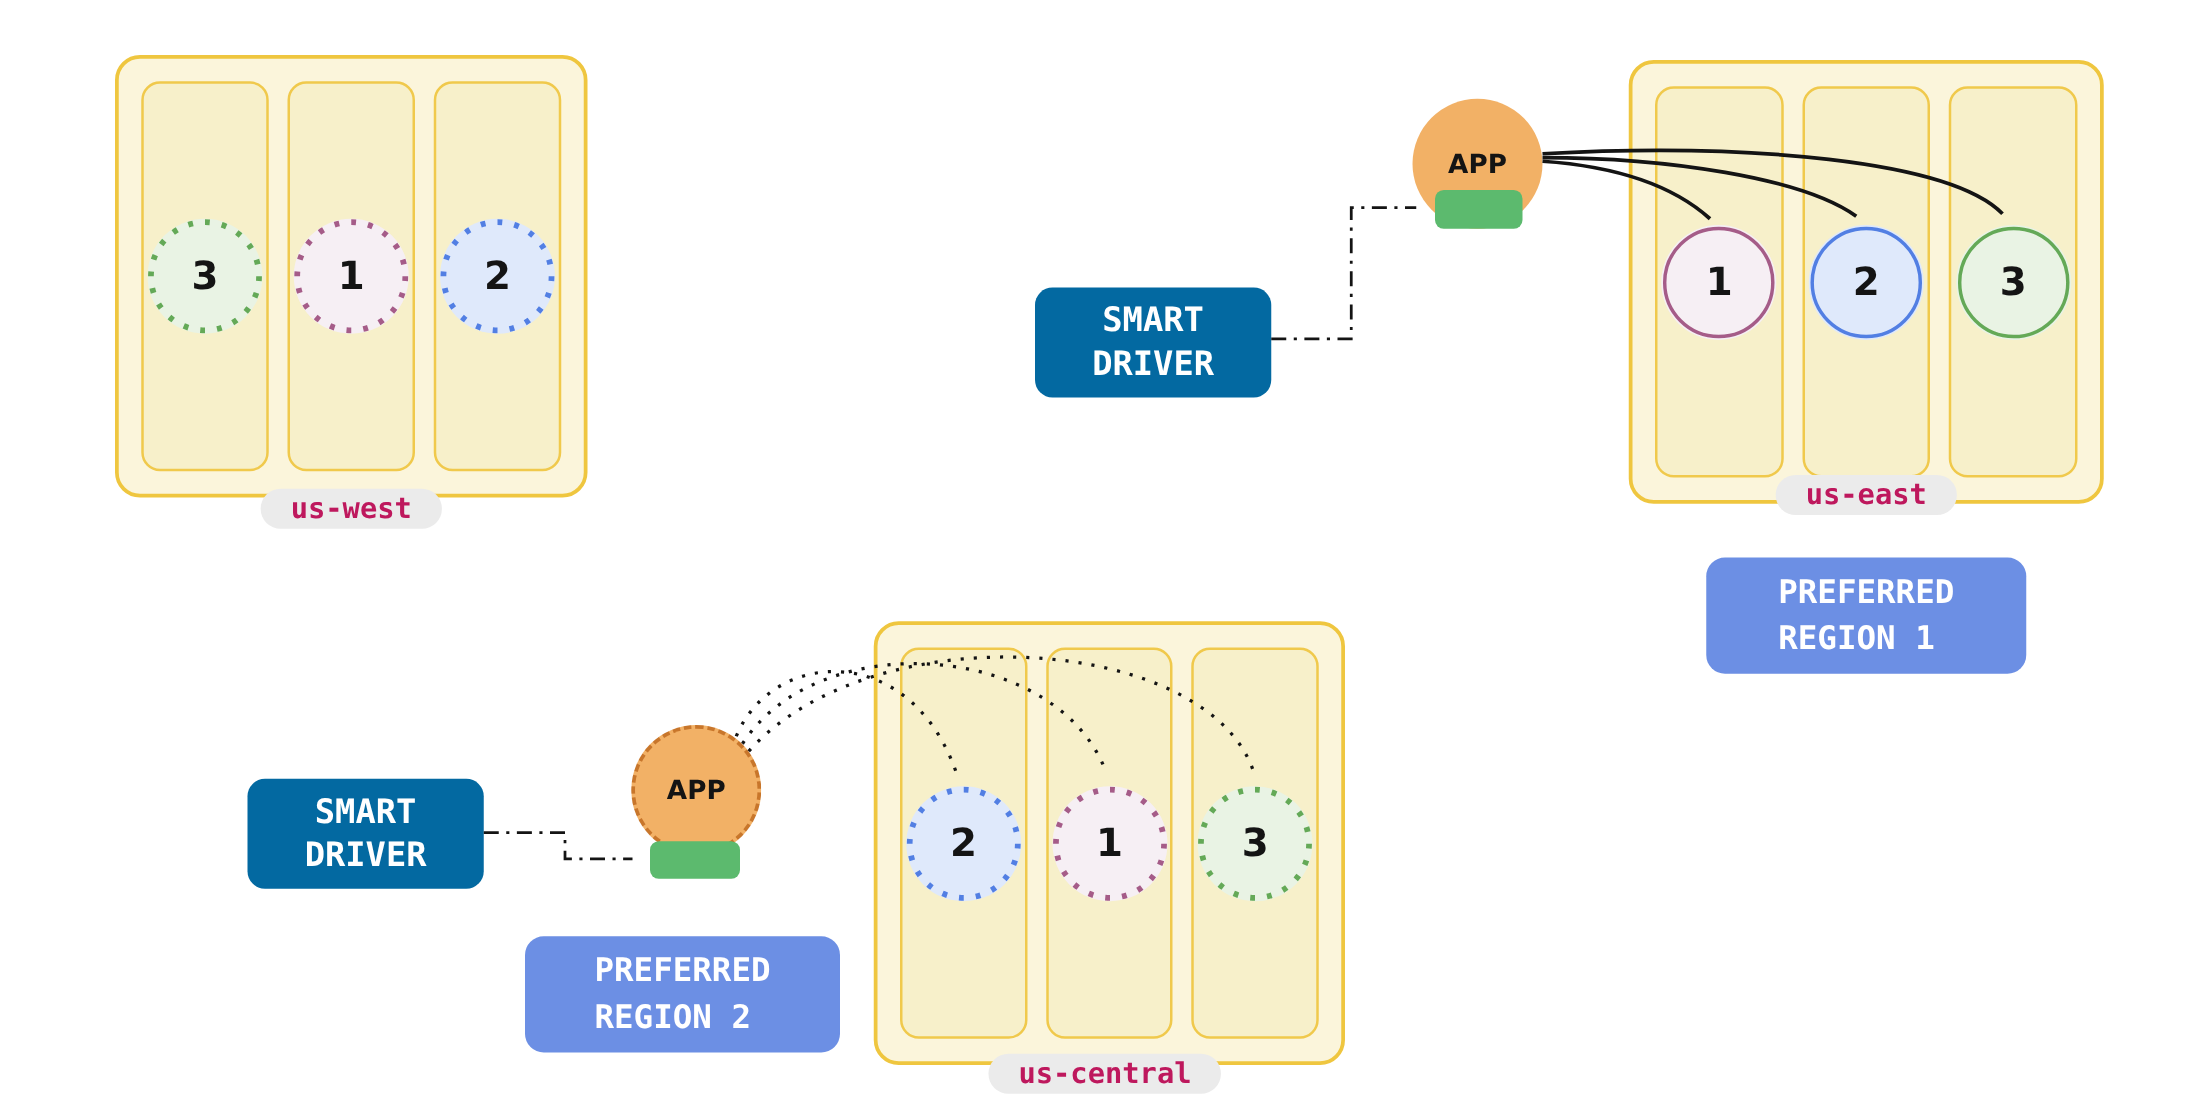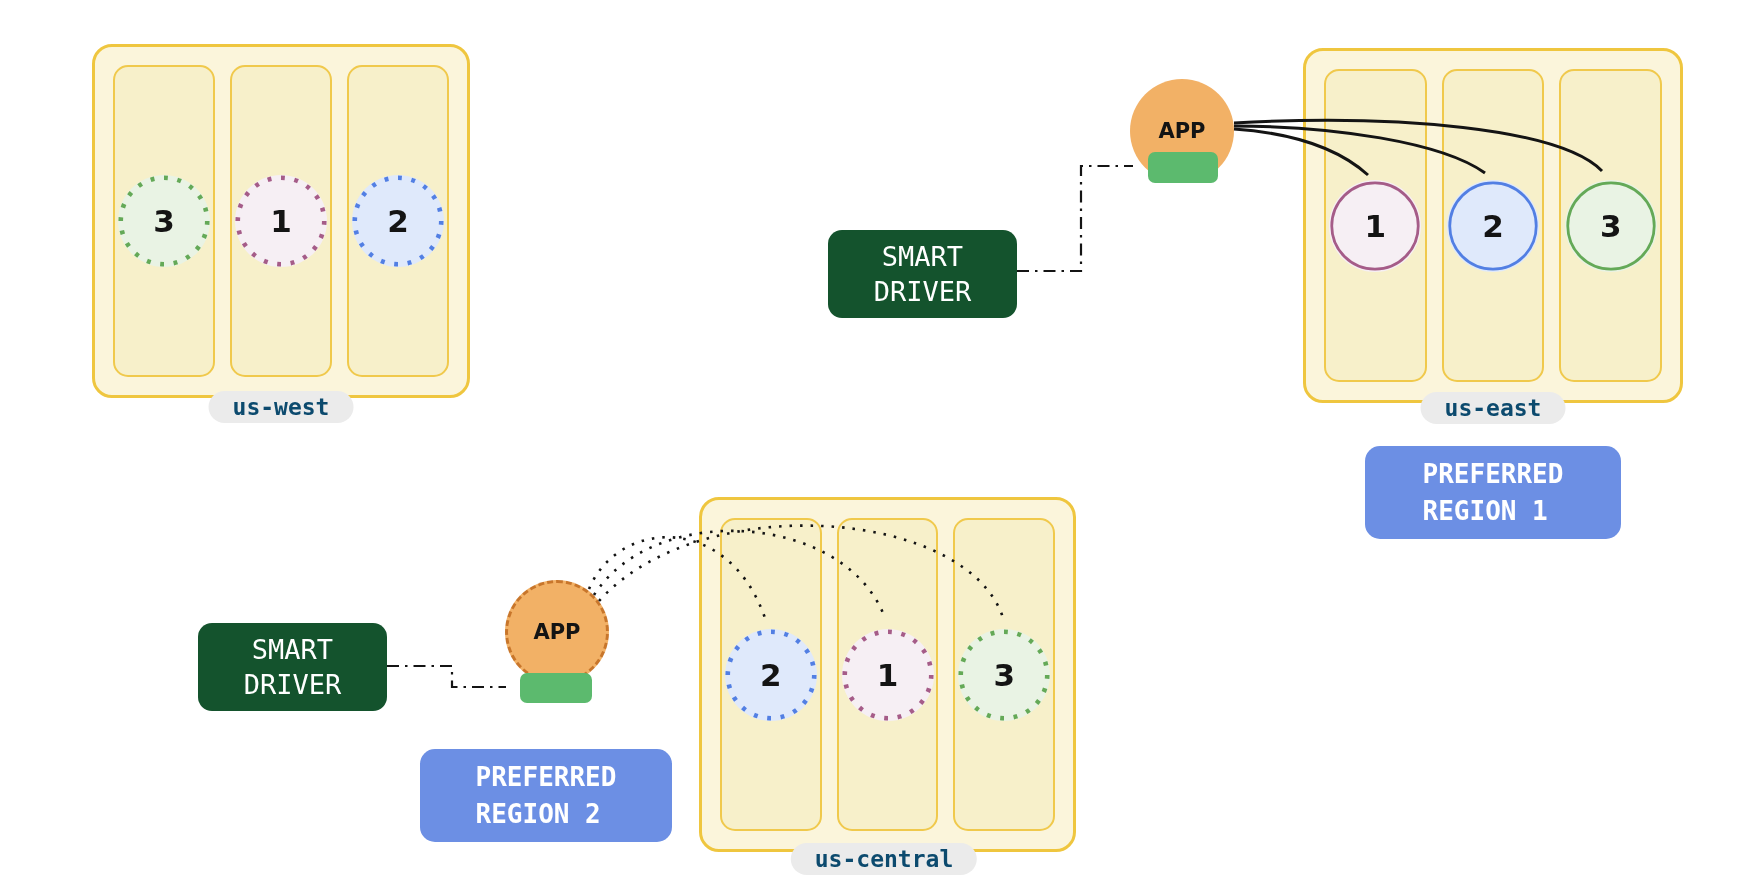--- a/index.html
+++ b/index.html
@@ -19,25 +19,25 @@
   .node--dotted .ring circle{stroke-dasharray:4 10;}
   .node--solid .ring circle{stroke-width:3;stroke-dasharray:none;}
   .num{position:relative;font-weight:700;font-size:31px;color:#141414;}
   .node--green{background:#E9F3E4;color:#64A957;}
   .node--purple{background:#F6EFF4;color:#A55C88;}
   .node--blue{background:#DFE9FB;color:#527FE3;}
 
   
   .pill{position:absolute;transform:translateX(-50%);background:#EBEBEB;border-radius:999px;
         padding:3px 24px;font-family:"DejaVu Sans Mono",monospace;font-weight:700;font-size:23px;
-        color:#0c4a6e;white-space:nowrap;z-index:6;}
+        color:#be185d;white-space:nowrap;z-index:6;}
 
   
-  .driver{position:absolute;width:189px;height:88px;background:#14532d;border-radius:14px;
-          color:#fff;font-family:"DejaVu Sans Mono",monospace;font-weight:400;font-size:27px;
+  .driver{position:absolute;width:189px;height:88px;background:#0369a1;border-radius:14px;
+          color:#fff;font-family:"DejaVu Sans Mono",monospace;font-weight:700;font-size:27px;
           line-height:1.3;display:flex;align-items:center;justify-content:center;text-align:center;
           white-space:pre-line;z-index:4;}
   .pref{position:absolute;background:#6C8FE4;border-radius:15px;color:#fff;
         font-family:"DejaVu Sans Mono",monospace;font-weight:700;font-size:26px;line-height:1.4;
         display:flex;align-items:center;justify-content:center;text-align:left;
         white-space:pre-line;z-index:4;}
 
   
   .app{position:absolute;width:104px;height:104px;border-radius:50%;background:#F2B166;
        box-sizing:border-box;display:flex;align-items:center;justify-content:center;
@@ -104,21 +104,21 @@
     </div>
     <div class="col">
       <div class="node node--green node--solid">
         <svg class="ring" viewBox="0 0 100 100">
           <circle cx="50" cy="50" r="47"></circle>
           </svg>
         <span class="num">3</span>
       </div>
     </div>
   </div>
-  <div class="pill" style="left:1493px;top:392px;">us-east</div>
+  <div class="pill" style="left:1493px;top:380px;">us-east</div>
   <div class="pref" style="left:1365px;top:446px;width:256px;height:93px;">PREFERRED
 REGION 1</div>
 
   <div class="region" style="left:699px;top:497px;width:377px;height:355px;">
     <div class="col">
       <div class="node node--blue node--dotted">
         <svg class="ring" viewBox="0 0 100 100">
           <circle cx="50" cy="50" r="47" pathLength="280"></circle>
           </svg>
         <span class="num">2</span>

